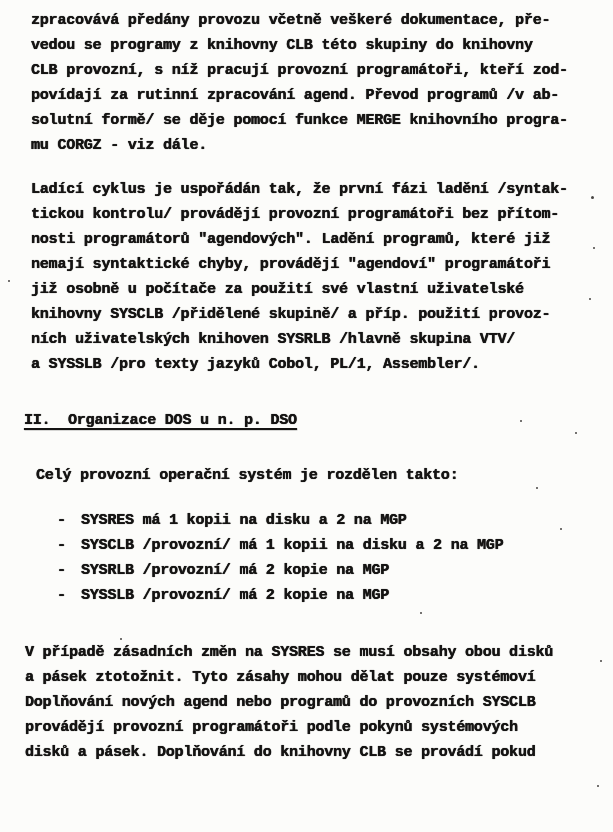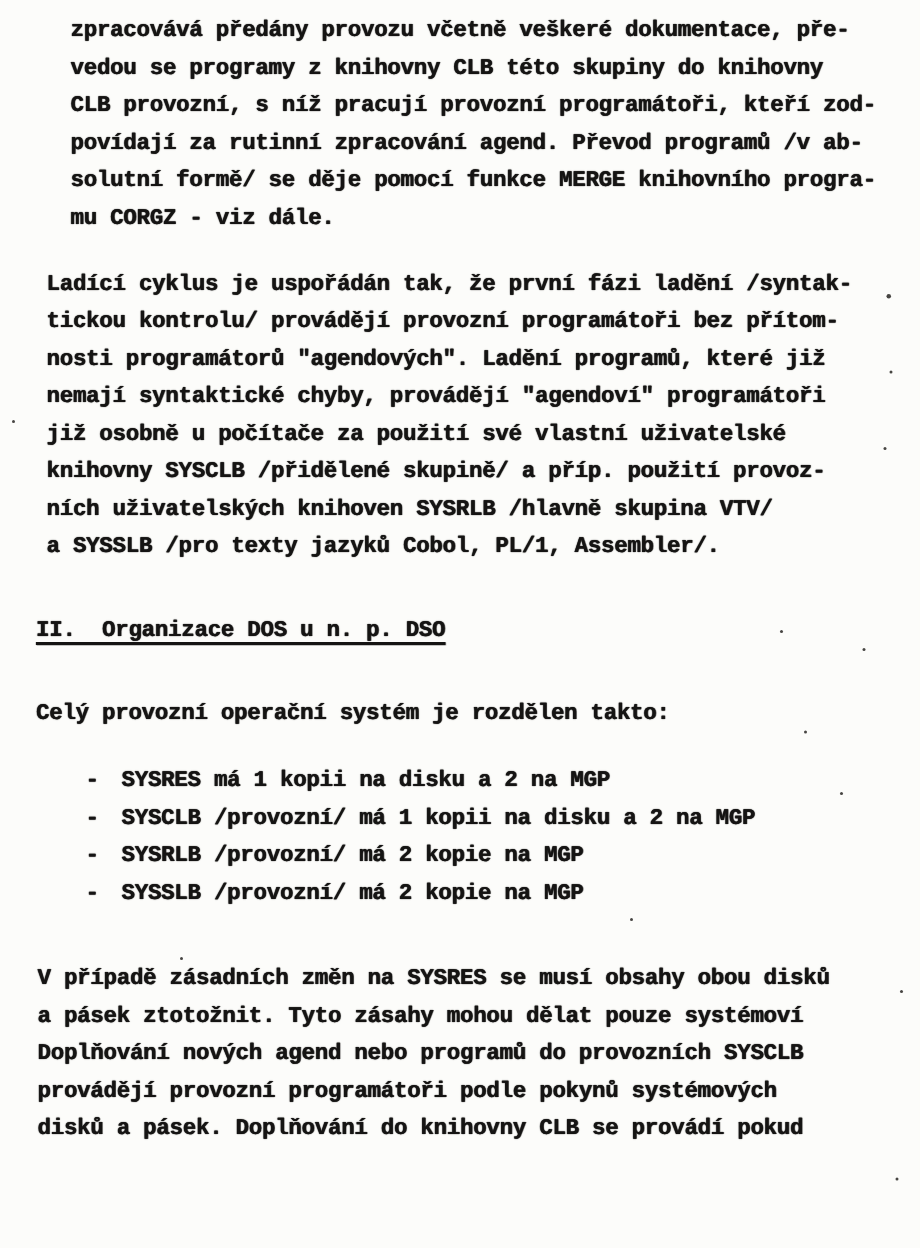--- a/index.html
+++ b/index.html
@@ -41,21 +41,21 @@
     position: absolute;
     background: rgba(25, 22, 20, 0.8);
     border-radius: 50%;
   }
 </style>
 </head>
 <body>
 
 <div class="page">
 
-  <div class="para" style="top: 8px; left: 31px; margin-left: 16px;">
+  <div class="para" style="top: 8px; left: 31px;">
     <div class="txt">zpracovává předány provozu včetně veškeré dokumentace, pře-</div>
     <div class="txt">vedou se programy z knihovny CLB této skupiny do knihovny</div>
     <div class="txt">CLB provozní, s níž pracují provozní programátoři, kteří zod-</div>
     <div class="txt">povídají za rutinní zpracování agend. Převod programů /v ab-</div>
     <div class="txt">solutní formě/ se děje pomocí funkce MERGE knihovního progra-</div>
     <div class="txt">mu CORGZ - viz dále.</div>
   </div>
 
   <div class="para" style="top: 177px; left: 31px;">
     <div class="txt">Ladící cyklus je uspořádán tak, že první fázi ladění /syntak-</div>
@@ -65,21 +65,21 @@
     <div class="txt">již osobně u počítače za použití své vlastní uživatelské</div>
     <div class="txt">knihovny SYSCLB /přidělené skupině/ a příp. použití provoz-</div>
     <div class="txt">ních uživatelských knihoven SYSRLB /hlavně skupina VTV/</div>
     <div class="txt">a SYSSLB /pro texty jazyků Cobol, PL/1, Assembler/.</div>
   </div>
 
   <div class="para" style="top: 408px; left: 24px; text-align: center;">
     <div class="txt heading-text">II.  Organizace DOS u n. p. DSO</div>
   </div>
 
-  <div class="para" style="top: 463px; left: 24px;">
+  <div class="para" style="top: 463px; left: 36px;">
     <div class="txt">Celý provozní operační systém je rozdělen takto:</div>
   </div>
 
   <div class="para" style="top: 508px; left: 57px;">
     <div class="txt list-row">
       <span class="dash">-</span><span>SYSRES má 1 kopii na disku a 2 na MGP</span>
     </div>
     <div class="txt list-row">
       <span class="dash">-</span><span>SYSCLB /provozní/ má 1 kopii na disku a 2 na MGP</span>
     </div>

